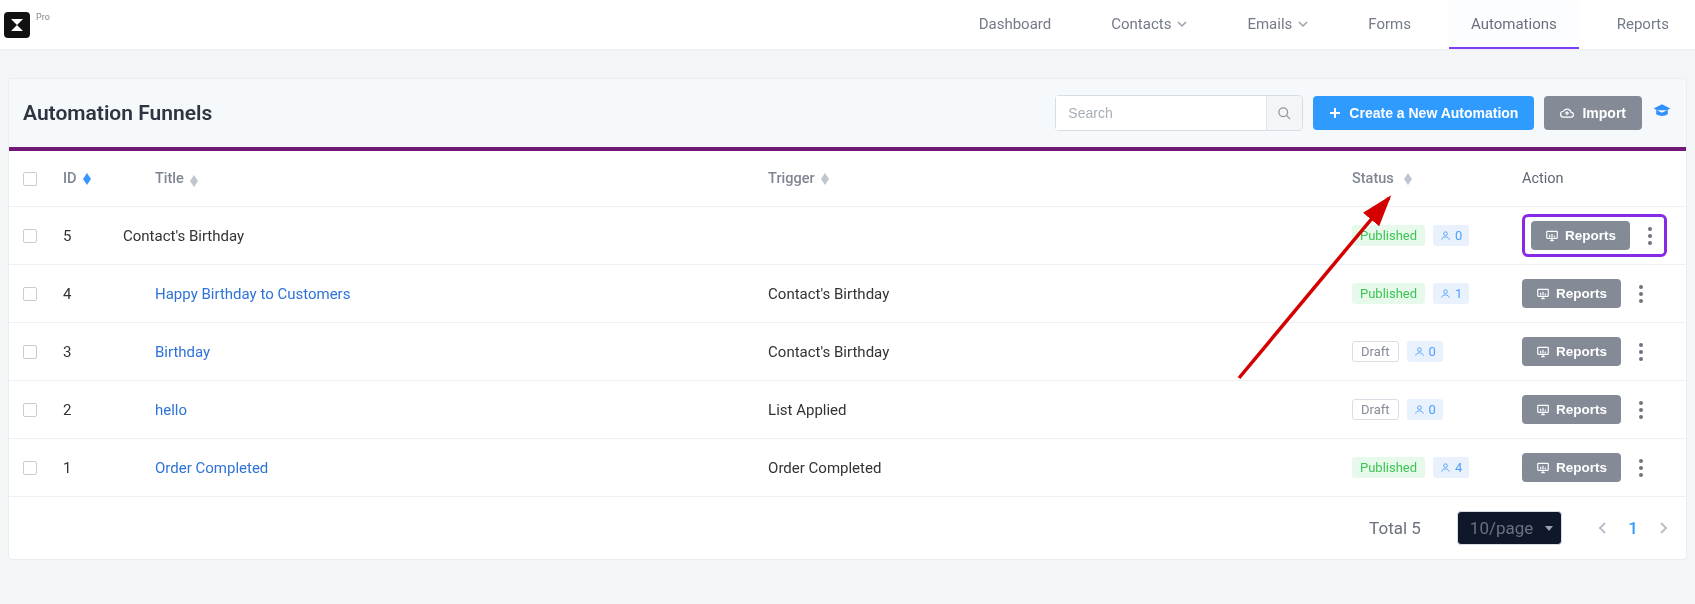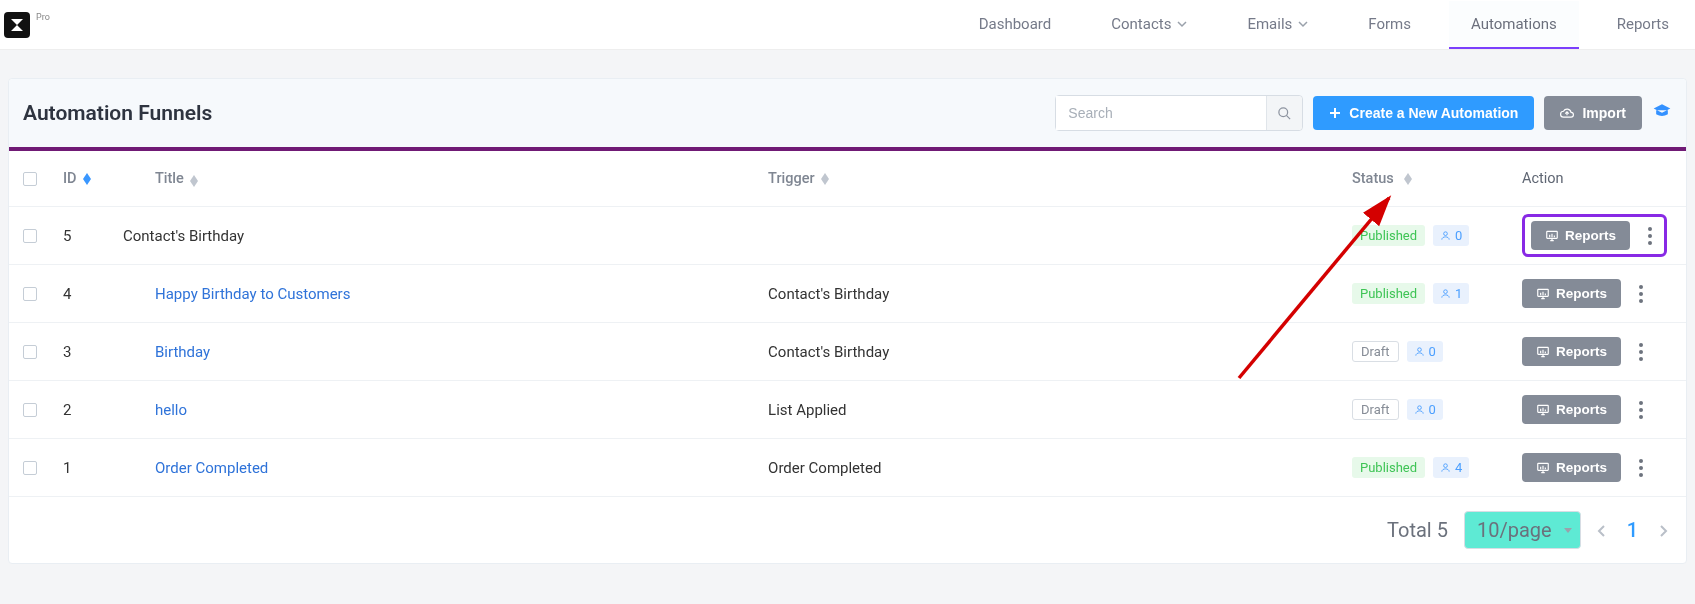--- a/index.html
+++ b/index.html
@@ -56,22 +56,22 @@
 .sort-arrow .down { fill:#3a97ff; }
 .sort-arrow.muted .up, .sort-arrow.muted .down { fill:#c0c6cf; }
 
 .kebab { width: 16px; display: flex; flex-direction: column; gap: 3px; align-items: center; cursor: pointer; }
 .kebab span { width: 4px; height: 4px; background: #6d737e; border-radius: 50%; }
 
 .highlight-box { border: 3px solid #8829e5; border-radius: 6px; padding: 4px 6px; display: flex; align-items: center; gap: 12px; }
 
 .arrow-annotation { position: absolute; pointer-events: none; }
 
-.footer { display: flex; align-items: center; justify-content: flex-end; padding: 14px 18px; gap: 16px; font-size: 20px; color: #6b717c; }
-.per-page { border: 1px solid #d7dde4; border-radius: 4px; padding: 6px 28px 6px 12px; background: #5eead4; position: relative; display: inline-flex; align-items: center; }
+.footer { display: flex; align-items: center; justify-content: flex-end; padding: 14px 18px; gap: 36px; font-size: 17px; color: #6b717c; }
+.per-page { border: 1px solid #d7dde4; border-radius: 4px; padding: 6px 28px 6px 12px; background: #0f172a; position: relative; display: inline-flex; align-items: center; }
 .per-page::after { content: ''; position: absolute; right: 8px; width: 0; height: 0; border-left: 4px solid transparent; border-right: 4px solid transparent; border-top: 5px solid #9aa1ab; }
 .page-nav { display: flex; align-items: center; gap: 18px; }
 .page-num { color: #2f9bff; font-weight: 500; padding: 0 4px; }
 .page-arrow { color: #b9bfc8; cursor: pointer; }
 
 .table-wrap { position: relative; }
 </style>
 </head>
 <body>
 

